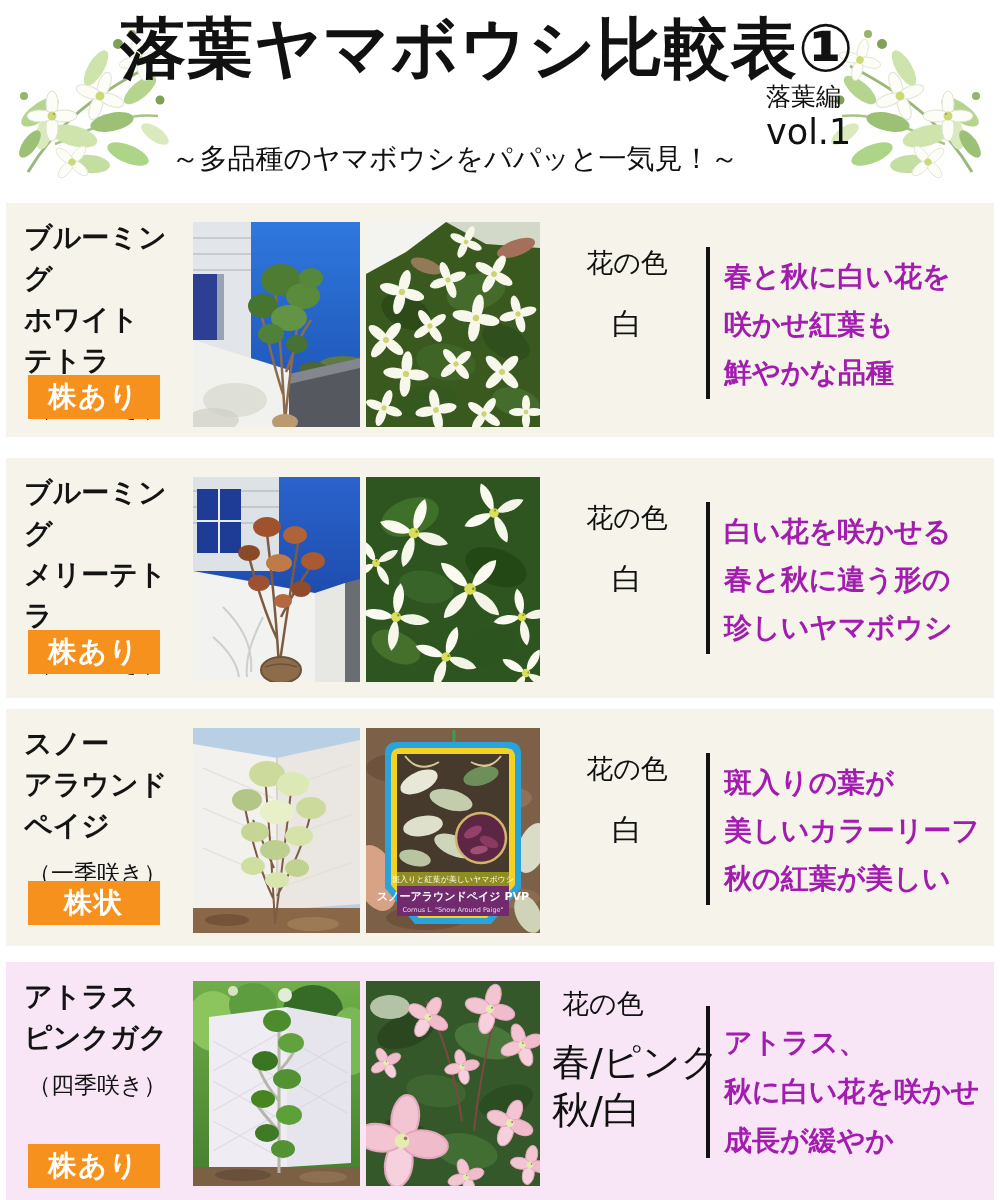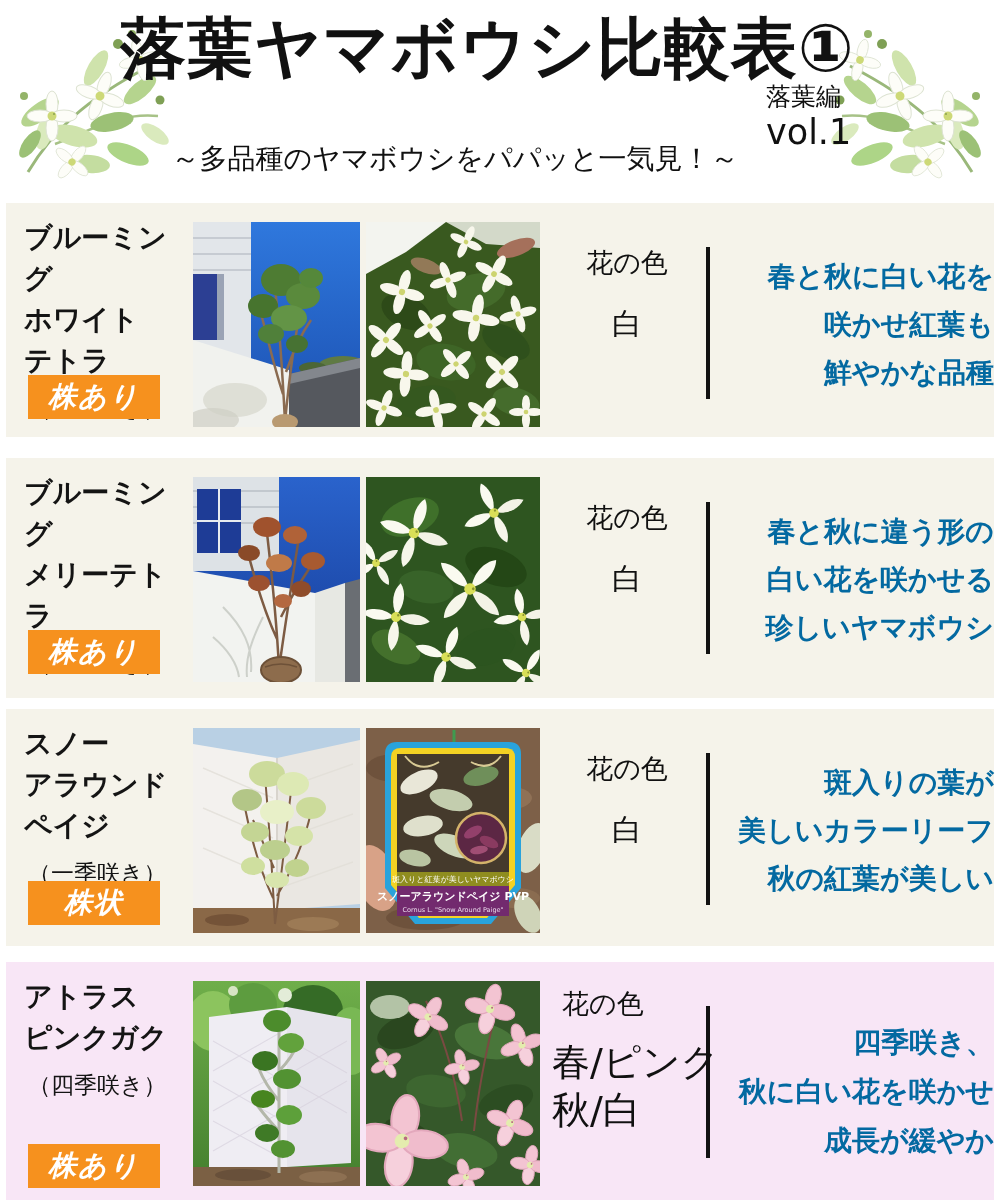--- a/index.html
+++ b/index.html
@@ -39,21 +39,21 @@
   #row4{top:962px;height:238px;background:#F8E6F6;}
 
   .vname{
     position:absolute;left:18px;top:14px;width:170px;
     font-size:28px;font-weight:bold;line-height:41px;color:#141414;
   }
   .bloom{font-size:23px;font-weight:normal;margin-top:7px;padding-left:4px;white-space:nowrap;}
   .badge{
     position:absolute;left:22px;top:172px;width:132px;height:44px;
     background:#F6911E;color:#fff;font-size:28px;font-weight:bold;
-    display:flex;align-items:center;justify-content:center;letter-spacing:2px;font-style:italic;
+    display:flex;align-items:center;justify-content:center;letter-spacing:2px;
   }
   #row4 .badge{top:182px;}
 
   .photo{position:absolute;top:19px;height:205px;overflow:hidden;background:#bef264;}
   .photo.p1{left:187px;width:167px;}
   .photo.p2{left:360px;width:174px;}
   .photo svg{display:block;width:100%;height:100%;}
 
   .color-label{
     position:absolute;left:564px;top:42px;width:114px;
@@ -62,21 +62,21 @@
   .color-values{
     position:absolute;left:564px;top:98px;width:114px;
     text-align:center;font-size:30px;line-height:46px;white-space:nowrap;
   }
   #row4 .color-label{top:24px;left:556px;text-align:left;width:150px;}
   #row4 .color-values{left:546px;top:76px;width:160px;text-align:left;font-size:38px;line-height:48px;}
 
   .divider{position:absolute;left:700px;top:44px;width:4px;height:152px;background:#121212;}
   .desc{
     position:absolute;left:718px;top:50px;width:270px;
-    font-size:28px;font-weight:bold;line-height:48px;color:#0369a1;white-space:nowrap;text-align:right;
+    font-size:28px;font-weight:bold;line-height:48px;color:#a21caf;white-space:nowrap;
   }
   #row4 .desc{top:56px;line-height:49px;}
 </style>
 </head>
 <body>
 
 <div class="page">
 
   <div class="decor left">
     <svg viewBox="0 0 178 182" xmlns="http://www.w3.org/2000/svg">
@@ -303,22 +303,22 @@
       </svg>
     </div>
 
     <div class="color-label">花の色</div>
     <div class="color-values">
       <div>白</div>
       <div></div>
     </div>
     <div class="divider"></div>
     <div class="desc">
+      <div>白い花を咲かせる</div>
       <div>春と秋に違う形の</div>
-      <div>白い花を咲かせる</div>
       <div>珍しいヤマボウシ</div>
     </div>
   </section>
 
   <section class="row" id="row3">
     <div class="vname">
       <div>スノー</div>
       <div>アラウンド</div>
       <div>ペイジ</div>
       <div class="bloom">（一季咲き）</div>
@@ -471,19 +471,19 @@
       </svg>
     </div>
 
     <div class="color-label">花の色</div>
     <div class="color-values">
       <div>春/ピンク</div>
       <div>秋/白</div>
     </div>
     <div class="divider"></div>
     <div class="desc">
-      <div>四季咲き、</div>
+      <div>アトラス、</div>
       <div>秋に白い花を咲かせ</div>
       <div>成長が緩やか</div>
     </div>
   </section>
 
 </div>
 
 </body></html>

